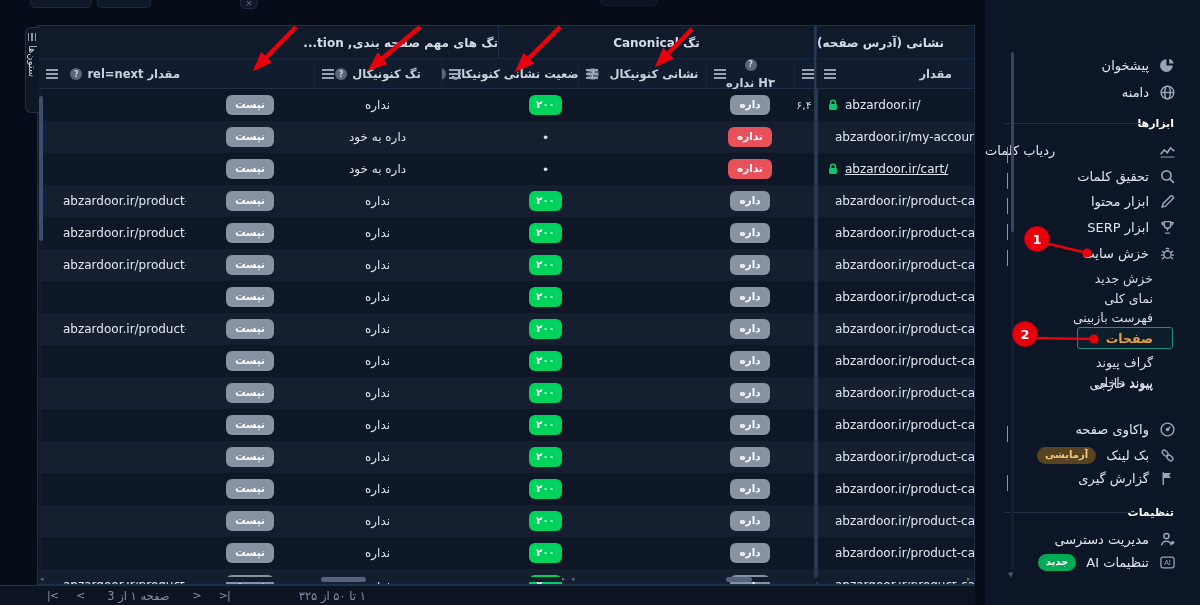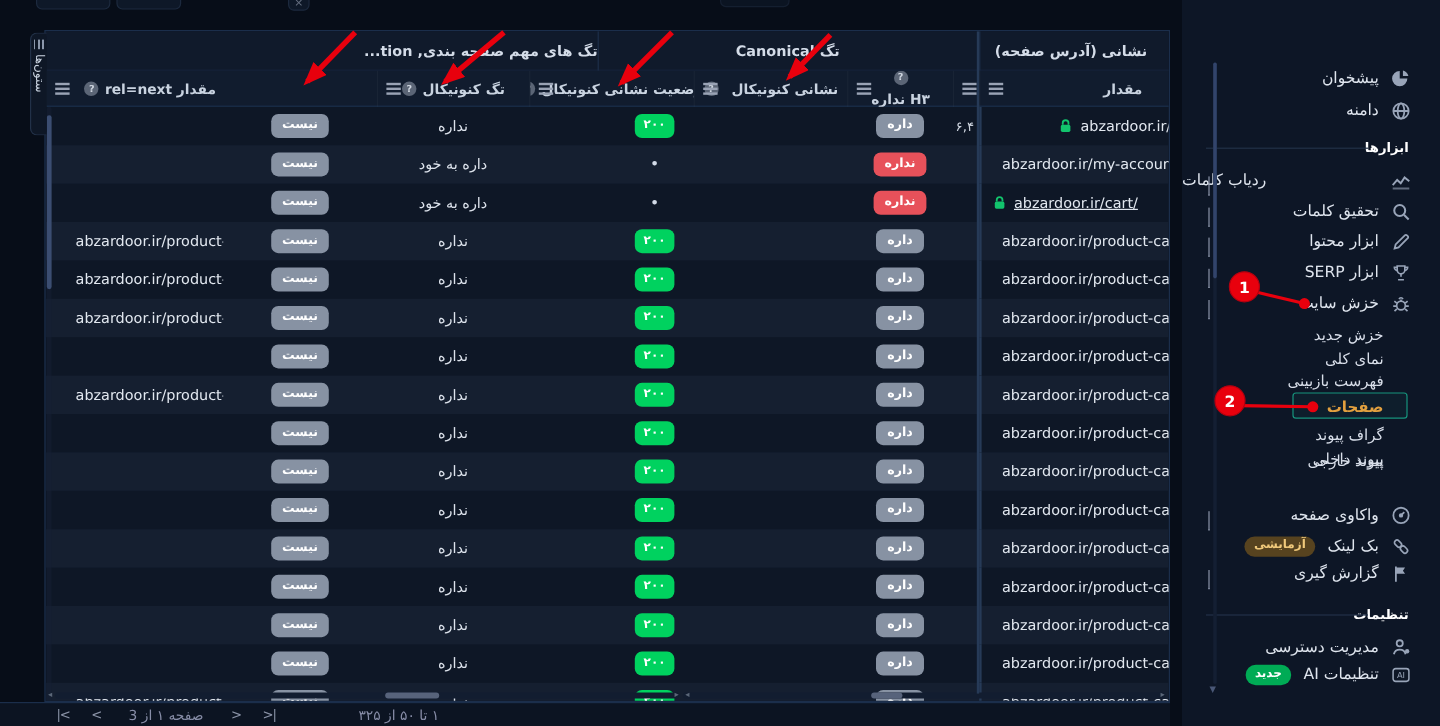--- a/index.html
+++ b/index.html
@@ -28,21 +28,21 @@
   .columns-tab .vtext{writing-mode:vertical-rl;font-size:10px;color:#c9d3e0;letter-spacing:.5px}
 
   
   .panel{position:absolute;left:37px;top:25px;width:938px;height:560px;background:var(--panel_bg);
     border:1px solid var(--border);overflow:hidden}
   .grouprow{position:absolute;left:0;top:0;width:100%;height:33px;background:#101a2b;border-bottom:1px solid #17253c}
   .gcell{position:absolute;top:0;height:33px;display:flex;align-items:center;direction:rtl;
     font-size:12px;font-weight:bold;color:#d4dce8;white-space:nowrap;overflow:hidden}
   .gcell.left{justify-content:flex-start;text-align:left;padding-left:13px}
   .gcell.center{justify-content:center}
-  .gcell.right{justify-content:center;padding-right:8px}
+  .gcell.right{justify-content:flex-end;padding-right:8px}
   .gsep{border-left:1px solid #1d2f4a}
 
   .colrow{position:absolute;left:0;top:33px;width:100%;height:30px;background:var(--header_bg);border-bottom:1px solid var(--border)}
   .col-h{position:absolute;top:0;height:30px;display:flex;align-items:center;justify-content:center;gap:5px;
     font-size:11.5px;font-weight:bold;color:#c9d3e0;white-space:nowrap;overflow:hidden;border-left:1px solid rgba(255,255,255,.035)}
   .col-h.right{justify-content:flex-end}
   .hamb{position:absolute;left:7px;top:10px;width:12px;height:10px;flex:none}
   .hamb i{display:block;height:1.6px;background:#9aa3b5;margin-bottom:2.4px}
   .qmark{flex:none;width:12px;height:12px;border-radius:50%;background:#5b6576;color:#cfd6e0;font-size:8px;
     display:inline-flex;align-items:center;justify-content:center;font-weight:bold}
@@ -211,21 +211,21 @@
           <div class="tcell" style="left: 403px; width: 137px;">
             <span class="badge green shift-r">۲۰۰</span>
           </div>
           <div class="tcell" style="left: 540px; width: 128px;"></div>
           <div class="tcell" style="left: 668px; width: 88px;">
             <span class="badge gray">داره</span>
           </div>
           <div class="tcell" style="left: 756px; width: 20px;">
             <span class="stubtxt">۶,۴</span>
           </div>
-          <div class="tcell ltrcell" style="left: 778px; width: 160px; padding-left: 10px; border-left: 2px solid var(--pinned_border); justify-content: flex-end;">
+          <div class="tcell ltrcell" style="left: 778px; width: 160px; padding-left: 10px; border-left: 2px solid var(--pinned_border);">
             <svg width="10" height="12" viewBox="0 0 10 12">
               <path d="M2.6 5V3.6a2.4 2.4 0 0 1 4.8 0V5" stroke="var(--lock_green)" fill="none" stroke-width="1.5"></path>
               <rect x="1" y="5" width="8" height="6" rx="1.4" fill="var(--lock_green)"></rect>
             </svg>
             <span class="url" dir="ltr">abzardoor.ir/</span>
           </div>
         </div>
         <div class="trow even" style="top: 32px;">
           <div class="tcell ltrcell" style="left: 0px; width: 148px; padding-left: 18px;"></div>
           <div class="tcell" style="left: 148px; width: 128px;">

